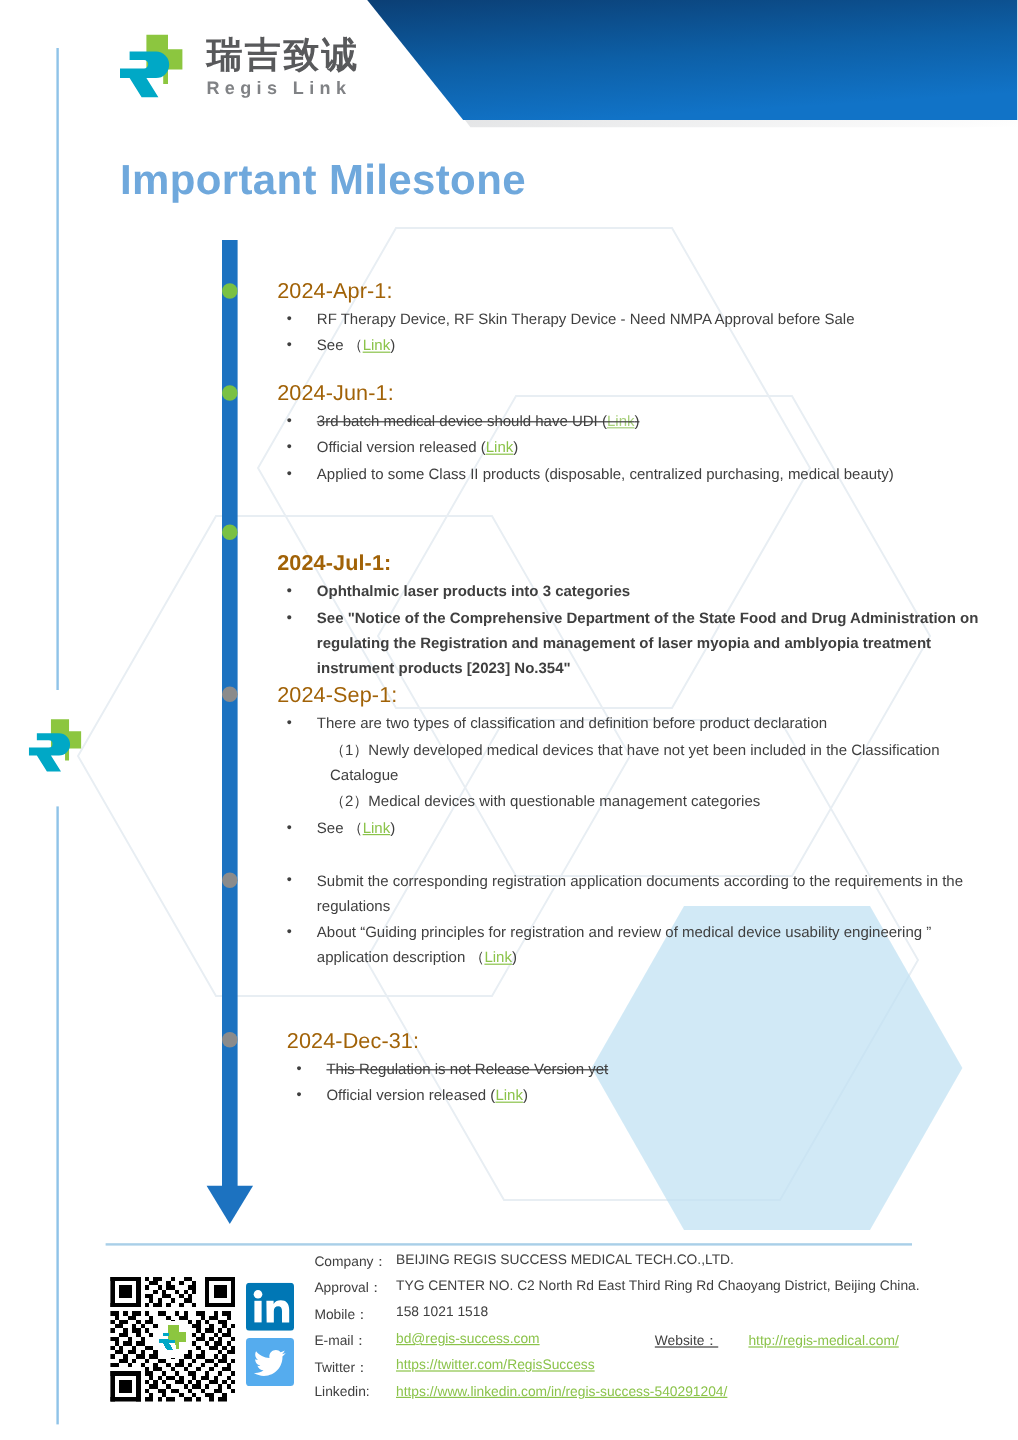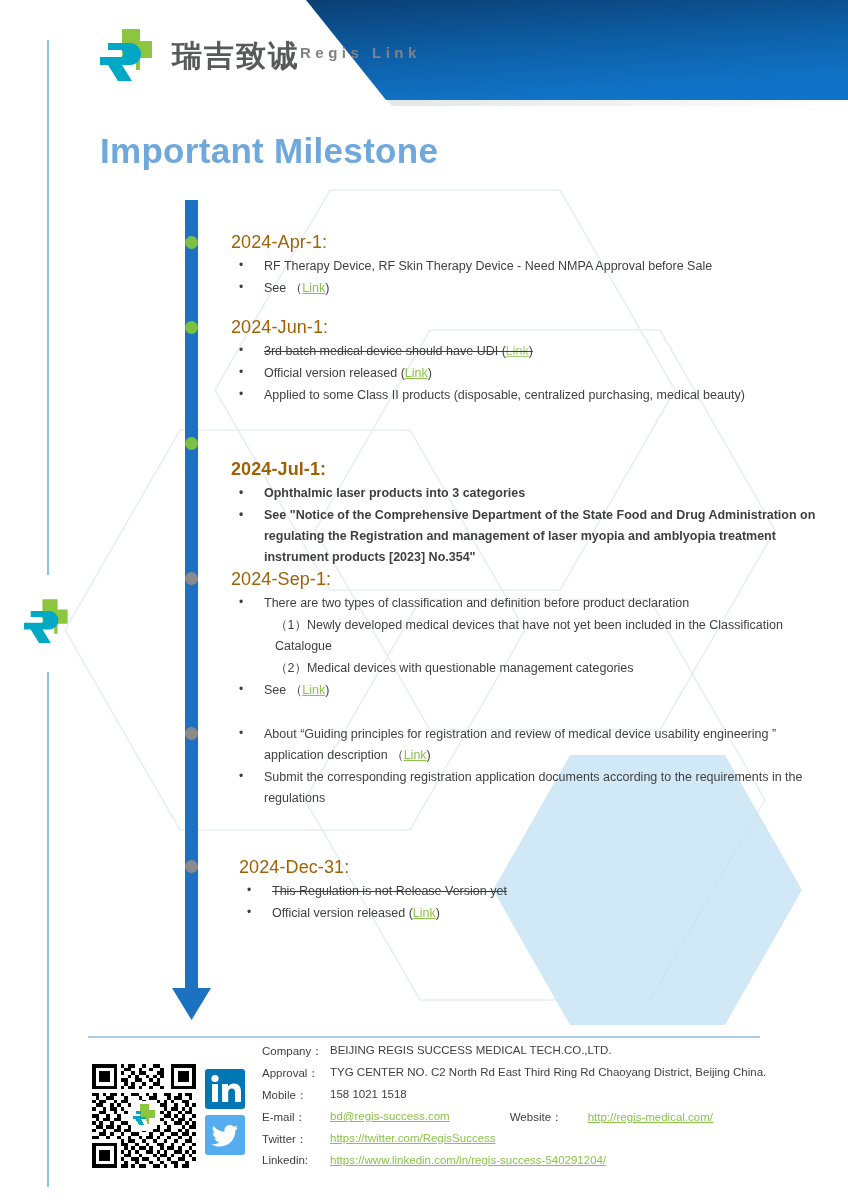--- a/index.html
+++ b/index.html
@@ -19,21 +19,21 @@
   
   .banner{
     position:absolute;top:0;left:0;width:848px;height:112px;z-index:2;
   }
 
   
   .logo-block{
     position:absolute;left:100px;top:27px;z-index:3;
     display:flex;align-items:center;gap:10px;
   }
-  .logo-text{display:flex;flex-direction:row;line-height:1;}
+  .logo-text{display:flex;flex-direction:column;line-height:1;}
   .logo-cn{
     font-family:"DejaVu Sans",sans-serif;
     font-size:30px;font-weight:bold;color:#58595b;letter-spacing:2px;
   }
   .logo-en{
     font-size:15px;font-weight:bold;color:#808285;letter-spacing:4.5px;
     margin-top:4px;
   }
 
   
@@ -88,21 +88,21 @@
     background:#a9cfe8;z-index:3;
   }
   .qr{position:absolute;left:92px;top:1064px;z-index:4;}
   .social{position:absolute;left:205px;top:1069px;z-index:4;}
   .contact{position:absolute;left:262px;top:1044px;z-index:4;font-size:11.5px;}
   .contact-row{display:flex;align-items:flex-start;height:22px;}
   .contact-label{width:68px;color:#3f3f3f;flex:none;}
   .contact-value{color:#3f3f3f;}
   .contact-value a{color:#8bc34a;text-decoration:underline;}
   .inline-extra{display:flex;align-items:baseline;}
-  .inline-extra .contact-label{width:78px;margin-left:60px;}
+  .inline-extra .contact-label{width:78px;margin-left:96px;text-decoration:underline;}
 </style>
 </head>
 <body>
 
 <div class="page">
 
   <svg class="hexlayer" width="848" height="1200" viewBox="0 0 848 1200">
     <g fill="none" stroke="#e8eef3" stroke-width="1.6">
       <polygon points="330,190 560,190 675,390 560,590 330,590 215,390"></polygon>
       <polygon points="430,330 660,330 775,530 660,730 430,730 315,530"></polygon>
@@ -188,22 +188,22 @@
         <div class="date">2024-Sep-1:</div>
         <ul class="bullets">
           <li class="b">There are two types of classification and definition before product declaration</li>
           <li class="plain">（1）Newly developed medical devices that have not yet been included in the Classification Catalogue</li>
           <li class="plain">（2）Medical devices with questionable management categories</li>
           <li class="b">See （<a class="link" href="#">Link</a>)</li>
         </ul>
       </div>
       <div class="entry" style="top: 724px;">
         <ul class="bullets">
+          <li class="b">Submit the corresponding registration application documents according to the requirements in the regulations</li>
           <li class="b">About “Guiding principles for registration and review of medical device usability engineering ” application description （<a class="link" href="#">Link</a>)</li>
-          <li class="b">Submit the corresponding registration application documents according to the requirements in the regulations</li>
         </ul>
       </div>
       <div class="entry" style="top: 857px; left: 239px;">
         <div class="date">2024-Dec-31:</div>
         <ul class="bullets">
           <li class="b strike">This Regulation is not Release Version yet</li>
           <li class="b">Official version released (<a class="link" href="#">Link</a>)</li>
         </ul>
       </div>
     </div>

